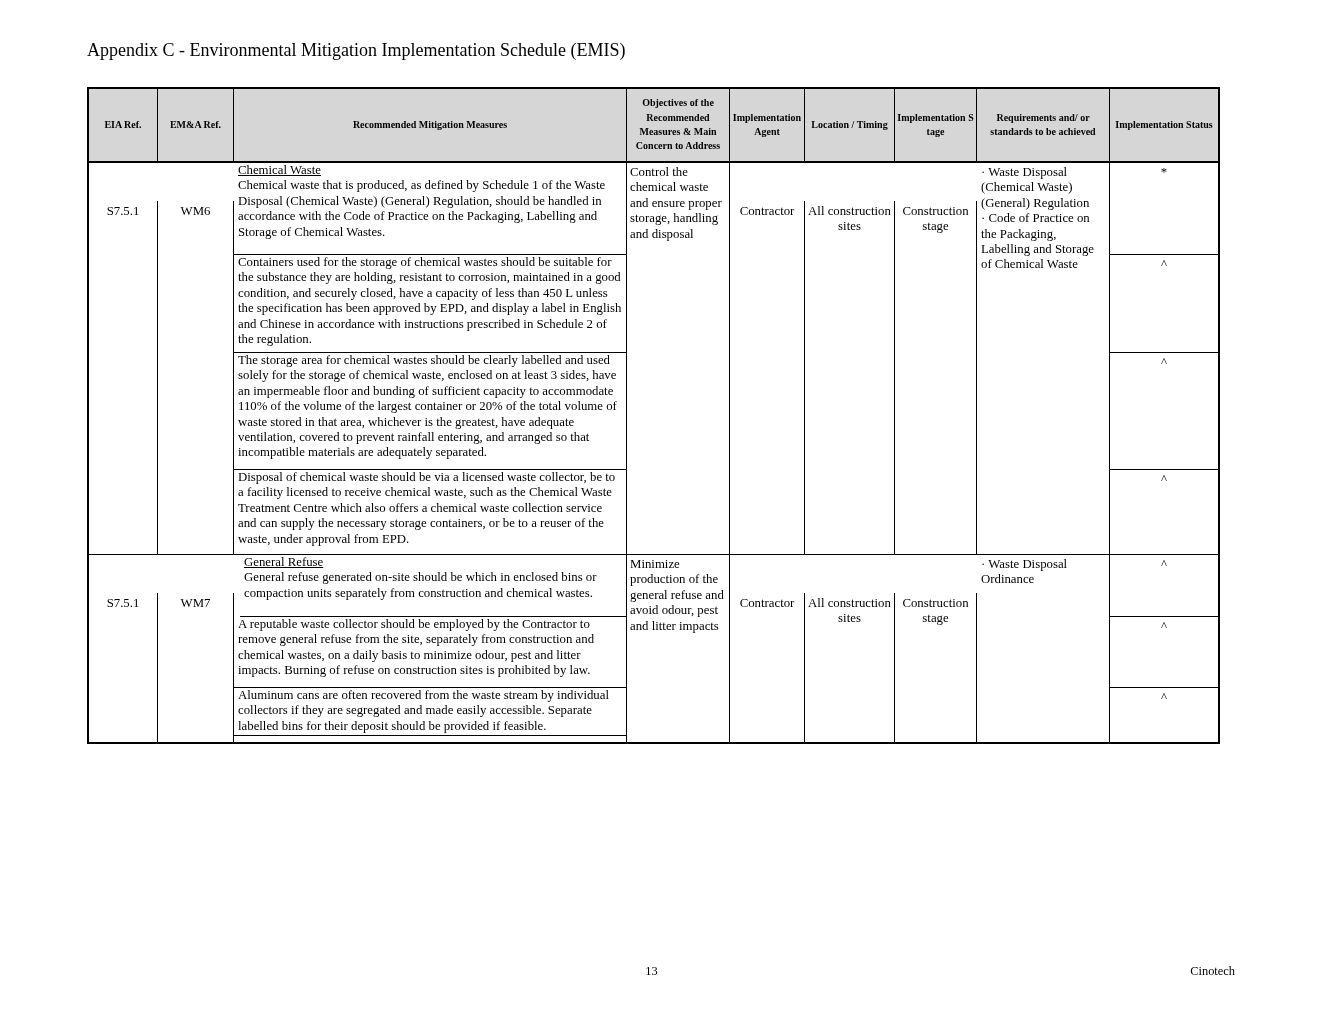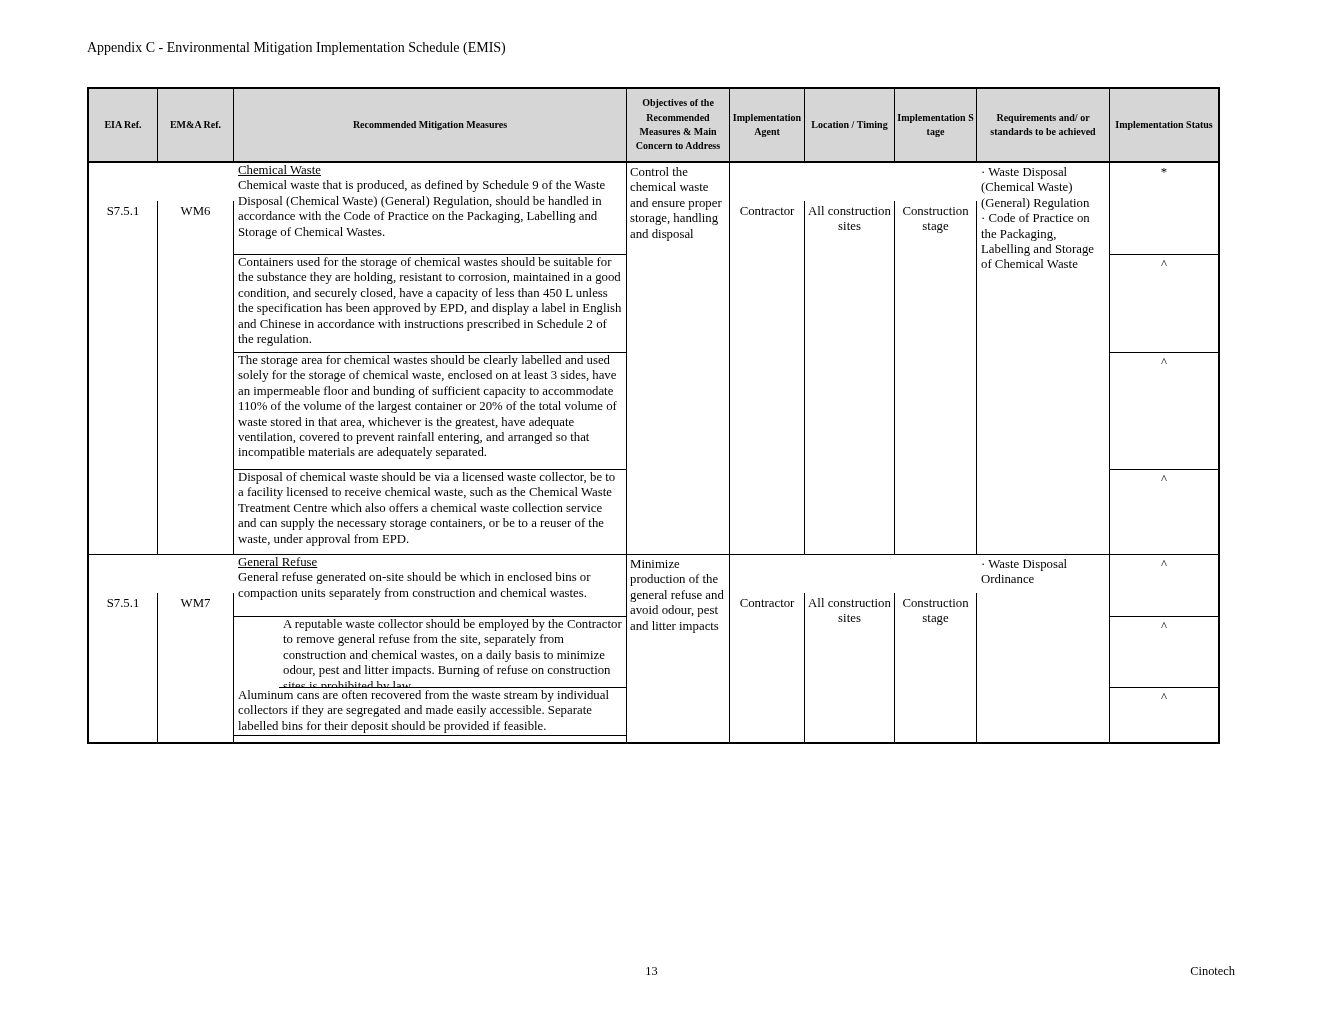--- a/index.html
+++ b/index.html
@@ -3,21 +3,21 @@
 <meta charset="utf-8">
 <style>
   * { box-sizing: border-box; margin: 0; padding: 0; }
   html, body { background: #ffffff; }
   body {
     width: 1320px; height: 1020px; position: relative;
     font-family: "Liberation Serif", serif; color: #000;
   }
   .doc-header {
     position: absolute; left: 87px; top: 40px;
-    font-size: 14px; white-space: nowrap;
+    font-size: 18px; white-space: nowrap;
   }
   .emis-table {
     position: absolute; left: 87px; top: 87px; width: 1133px;
     border: 2px solid #000; background: #fff;
   }
   .t-row {
     display: grid;
     grid-template-columns: 69px 76px 393px 103px 75px 90px 82px 133px 108px;
   }
   .t-row > div { border-right: 1px solid #000; overflow: hidden; }
@@ -65,21 +65,21 @@
     <div>Requirements and/ or standards to be achieved</div>
     <div>Implementation Status</div>
   </div>
   <div id="tbody">
       <div class="t-row b-row" style="height: 392px;">
         <div class="cell-center">S7.5.1</div>
         <div class="cell-center">WM6</div>
         <div>
           <div class="m-box" style="height: 92px;">
             <div class="m-heading">Chemical Waste</div>
-            <div>Chemical waste that is produced, as defined by Schedule 9 of the Waste Disposal (Chemical Waste) (General) Regulation, should be handled in accordance with the Code of Practice on the Packaging, Labelling and Storage of Chemical Wastes.</div>
+            <div>Chemical waste that is produced, as defined by Schedule 1 of the Waste Disposal (Chemical Waste) (General) Regulation, should be handled in accordance with the Code of Practice on the Packaging, Labelling and Storage of Chemical Wastes.</div>
           </div>
           <div class="m-box" style="height: 98px;">
             <div>Containers used for the storage of chemical wastes should be suitable for the substance they are holding, resistant to corrosion, maintained in a good condition, and securely closed, have a capacity of less than 450 L unless the specification has been approved by EPD, and display a label in English and Chinese in accordance with instructions prescribed in Schedule 2 of the regulation.</div>
           </div>
           <div class="m-box" style="height: 117px;">
             <div>The storage area for chemical wastes should be clearly labelled and used solely for the storage of chemical waste, enclosed on at least 3 sides, have an impermeable floor and bunding of sufficient capacity to accommodate 110% of the volume of the largest container or 20% of the total volume of waste stored in that area, whichever is the greatest, have adequate ventilation, covered to prevent rainfall entering, and arranged so that incompatible materials are adequately separated.</div>
           </div>
           <div class="m-box no-border" style="height: 85px;">
             <div>Disposal of chemical waste should be via a licensed waste collector, be to a facility licensed to receive chemical waste, such as the Chemical Waste Treatment Centre which also offers a chemical waste collection service and can supply the necessary storage containers, or be to a reuser of the waste, under approval from EPD.</div>
           </div>
@@ -96,25 +96,25 @@
           <div class="s-box" style="height: 92px;">*</div>
           <div class="s-box" style="height: 98px;">^</div>
           <div class="s-box" style="height: 117px;">^</div>
           <div class="s-box no-border" style="height: 85px;">^</div>
         </div>
       </div>
       <div class="t-row b-row" style="height: 187px;">
         <div class="cell-center">S7.5.1</div>
         <div class="cell-center">WM7</div>
         <div>
-          <div class="m-box" style="height: 62px;">
+          <div class="m-box" style="height: 62px; margin-left: 6px;">
             <div class="m-heading">General Refuse</div>
             <div>General refuse generated on-site should be which in enclosed bins or compaction units separately from construction and chemical wastes.</div>
           </div>
-          <div class="m-box" style="height: 71px; margin-left: 45px;">
+          <div class="m-box" style="height: 71px;">
             <div>A reputable waste collector should be employed by the Contractor to remove general refuse from the site, separately from construction and chemical wastes, on a daily basis to minimize odour, pest and litter impacts.  Burning of refuse on construction sites is prohibited by law.</div>
           </div>
           <div class="m-box" style="height: 48px;">
             <div>Aluminum cans are often recovered from the waste stream by individual collectors if they are segregated and made easily accessible.  Separate labelled bins for their deposit should be provided if feasible.</div>
           </div>
         </div>
         <div class="cell-objectives">Minimize production of the general refuse and avoid odour, pest and litter impacts</div>
         <div class="cell-center">Contractor</div>
         <div class="cell-center">All construction sites</div>
         <div class="cell-center">Construction stage</div>

